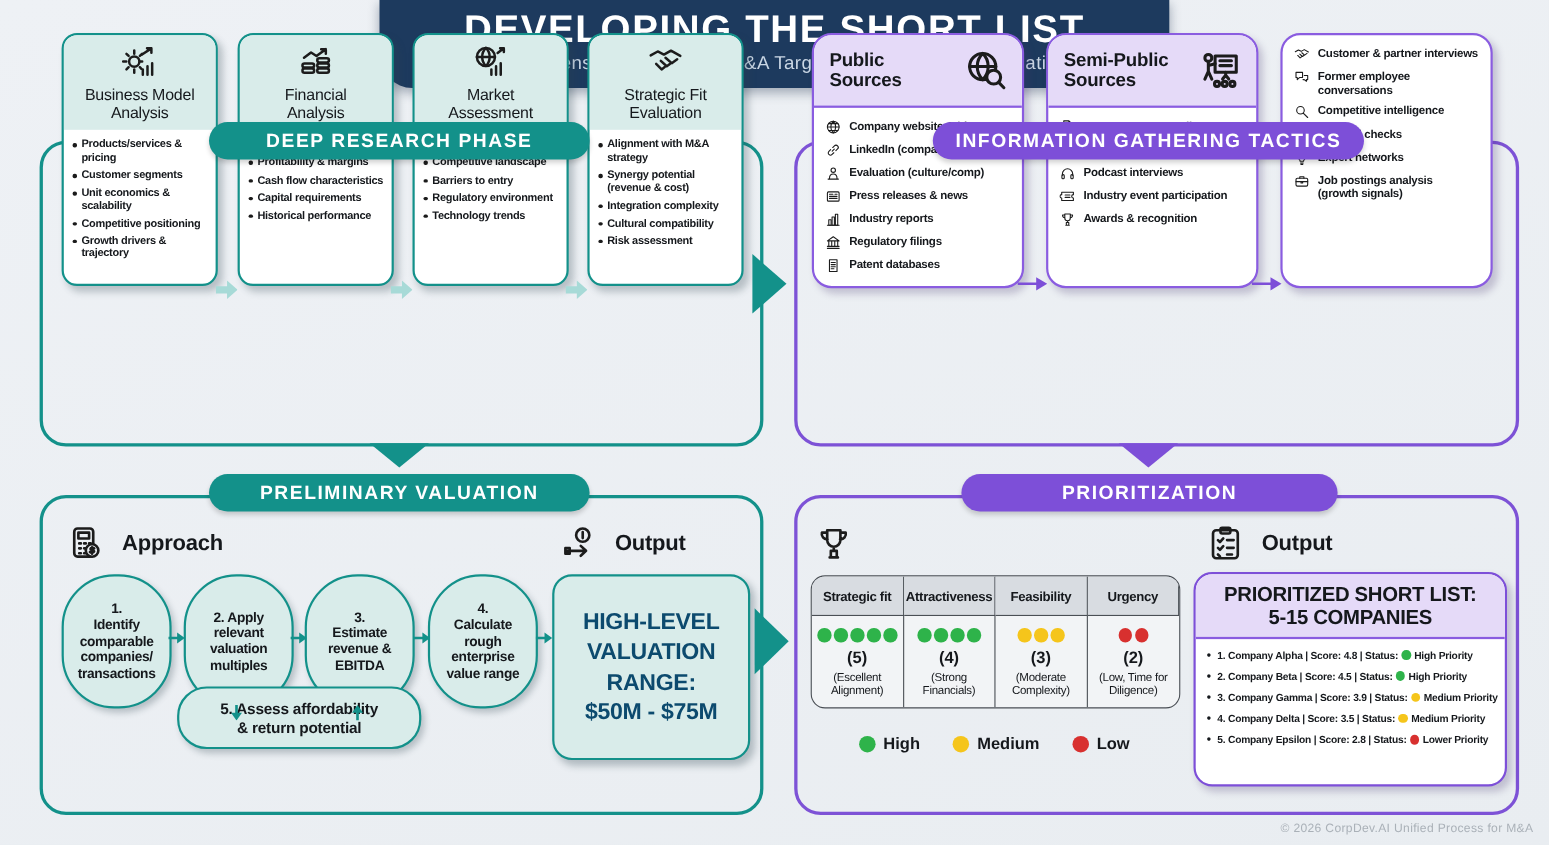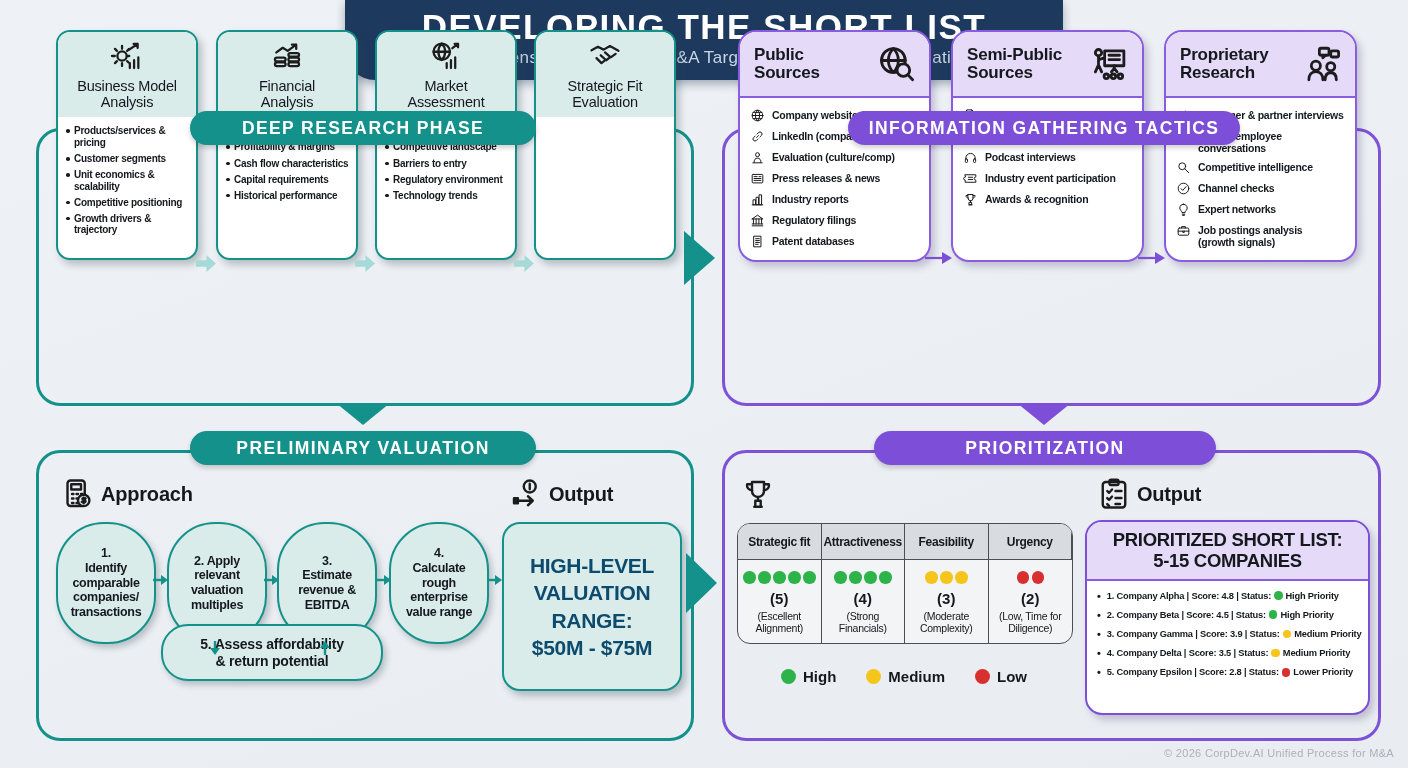--- a/index.html
+++ b/index.html
@@ -67,21 +67,21 @@
   .igbigicon{display:inline-block;width:42px;height:42px;flex:0 0 auto;}
   .igbigicon svg{width:100%;height:100%;}
   .iglist{list-style:none;margin:0;padding:11px 6px 6px 10px;}
   .igli{display:flex;align-items:flex-start;gap:7px;margin-bottom:7px;font-size:10.5px;font-weight:700;
     letter-spacing:-.25px;line-height:1.15;}
   .igli .itic{display:inline-block;width:15px;height:15px;flex:0 0 auto;margin-top:-1px;}
   .igli .itic svg{width:100%;height:100%;}
   .igconn{position:absolute;top:250px;z-index:3;}
 
   
-  .subhead{position:absolute;display:flex;align-items:center;gap:5px;font-size:20px;font-weight:700;letter-spacing:-.2px;}
+  .subhead{position:absolute;display:flex;align-items:center;gap:15px;font-size:20px;font-weight:700;letter-spacing:-.2px;}
   .subicon{display:inline-block;width:36px;height:36px;}
   .subicon svg{width:100%;height:100%;}
   .pvpill{position:absolute;top:522px;width:96px;height:118px;border:2px solid #13918a;border-radius:48px;
     background:#d9ecea;box-shadow:3px 4px 6px rgba(45,70,80,.28);display:flex;align-items:center;justify-content:center;
     text-align:center;font-size:12.5px;font-weight:700;line-height:1.18;letter-spacing:-.3px;}
   .pvwide{position:absolute;left:161px;top:624px;width:218px;height:53px;border:2px solid #13918a;border-radius:27px;
     background:#d9ecea;box-shadow:3px 4px 6px rgba(45,70,80,.28);display:flex;align-items:center;justify-content:center;
     text-align:center;font-size:14px;font-weight:700;line-height:1.2;letter-spacing:-.2px;}
   .pvout{position:absolute;left:502px;top:522px;width:176px;height:165px;border:2.5px solid #13918a;border-radius:18px;
     background:#d9ecea;box-shadow:4px 5px 7px rgba(45,70,80,.3);display:flex;align-items:center;justify-content:center;
@@ -205,20 +205,27 @@
   </article>
   <span class="drarrow" style="left:514px"></span>
   <article class="drcard" style="left:534px">
     <div class="drhead">
       <span class="dricon"><svg viewBox="0 0 24 24" fill="none" stroke="#1c1c1c" stroke-width="1.6" stroke-linecap="round" stroke-linejoin="round">
             <path d="M2.5 8l4.5-2.5 4 2 4.5-2.5 6 3.3M6 13.5l3.5 3.5 2-1.5M9 11.5l3.8 3.5 2-1.5M12 9.5l4 3.5 3.5-2.5"></path>
           </svg></span>
       <h3 class="drtitle pre">Strategic Fit
 Evaluation</h3>
     </div>
+    <ul class="drlist">
+      <li class="drli">Alignment with M&amp;A strategy</li>
+        <li class="drli">Synergy potential (revenue &amp; cost)</li>
+        <li class="drli">Integration complexity</li>
+        <li class="drli">Cultural compatibility</li>
+        <li class="drli">Risk assessment</li>
+    </ul>
   </article>
 
   <article class="igcard" style="left:738px">
     <div class="ighead">
       <h3 class="igtitle pre">Public
 Sources</h3>
       <span class="igbigicon"><svg viewBox="0 0 24 24" fill="none" stroke="#1c1c1c" stroke-width="1.6" stroke-linecap="round" stroke-linejoin="round">
             <circle cx="10.5" cy="10" r="6.8"></circle>
             <path d="M3.7 10h13.6M10.5 3.2c-3.8 3.8-3.8 9.8 0 13.6M10.5 3.2c3.8 3.8 3.8 9.8 0 13.6"></path>
             <circle cx="16.2" cy="15.5" r="3.6" fill="#e5daf8"></circle>
@@ -328,33 +335,20 @@
             </svg></span>
           <span class="pre">Awards &amp; recognition</span>
         </li>
     </ul>
   </article>
   <svg class="igconn" style="left:1138px" width="28" height="16" viewBox="0 0 28 16">
     <path d="M0 8h18" stroke="#7d4fd8" stroke-width="2.2" fill="none"></path>
       <path d="M17 2l10 6-10 6z" fill="#7d4fd8"></path>
   </svg>
   <article class="igcard" style="left:1164px">
-    <div class="ighead">
-      <h3 class="igtitle pre">Proprietary
-Research</h3>
-      <span class="igbigicon"><svg viewBox="0 0 24 24" fill="none" stroke="#1c1c1c" stroke-width="1.6" stroke-linecap="round" stroke-linejoin="round">
-            <rect x="10.5" y="3" width="5.5" height="4" rx="1"></rect>
-            <path d="M12.5 7v1.5L14 7"></path>
-            <rect x="17" y="4.5" width="4.5" height="3.5" rx="1"></rect>
-            <circle cx="8.5" cy="13" r="2.6"></circle>
-            <path d="M4.5 21c0-3 1.6-4.7 4-4.7s4 1.7 4 4.7"></path>
-            <circle cx="17" cy="13.5" r="2.3"></circle>
-            <path d="M13.8 21c0-2.6 1.3-4 3.2-4s3.2 1.4 3.2 4"></path>
-          </svg></span>
-    </div>
     <ul class="iglist">
       <li class="igli">
           <span class="itic"><svg viewBox="0 0 24 24" fill="none" stroke="#1c1c1c" stroke-width="1.6" stroke-linecap="round" stroke-linejoin="round">
               <path d="M2.5 8l4.5-2.5 4 2 4.5-2.5 6 3.3M6 13.5l3.5 3.5 2-1.5M9 11.5l3.8 3.5 2-1.5M12 9.5l4 3.5 3.5-2.5"></path>
             </svg></span>
           <span class="pre">Customer &amp; partner interviews</span>
         </li>
         <li class="igli">
           <span class="itic"><svg viewBox="0 0 24 24" fill="none" stroke="#1c1c1c" stroke-width="1.6" stroke-linecap="round" stroke-linejoin="round">
               <path d="M3.5 4.5h9.5V12H8.5l-3.2 3v-3H3.5zM15.5 9h5v6h-1.8v2.3L15.5 15h-1.8"></path>

